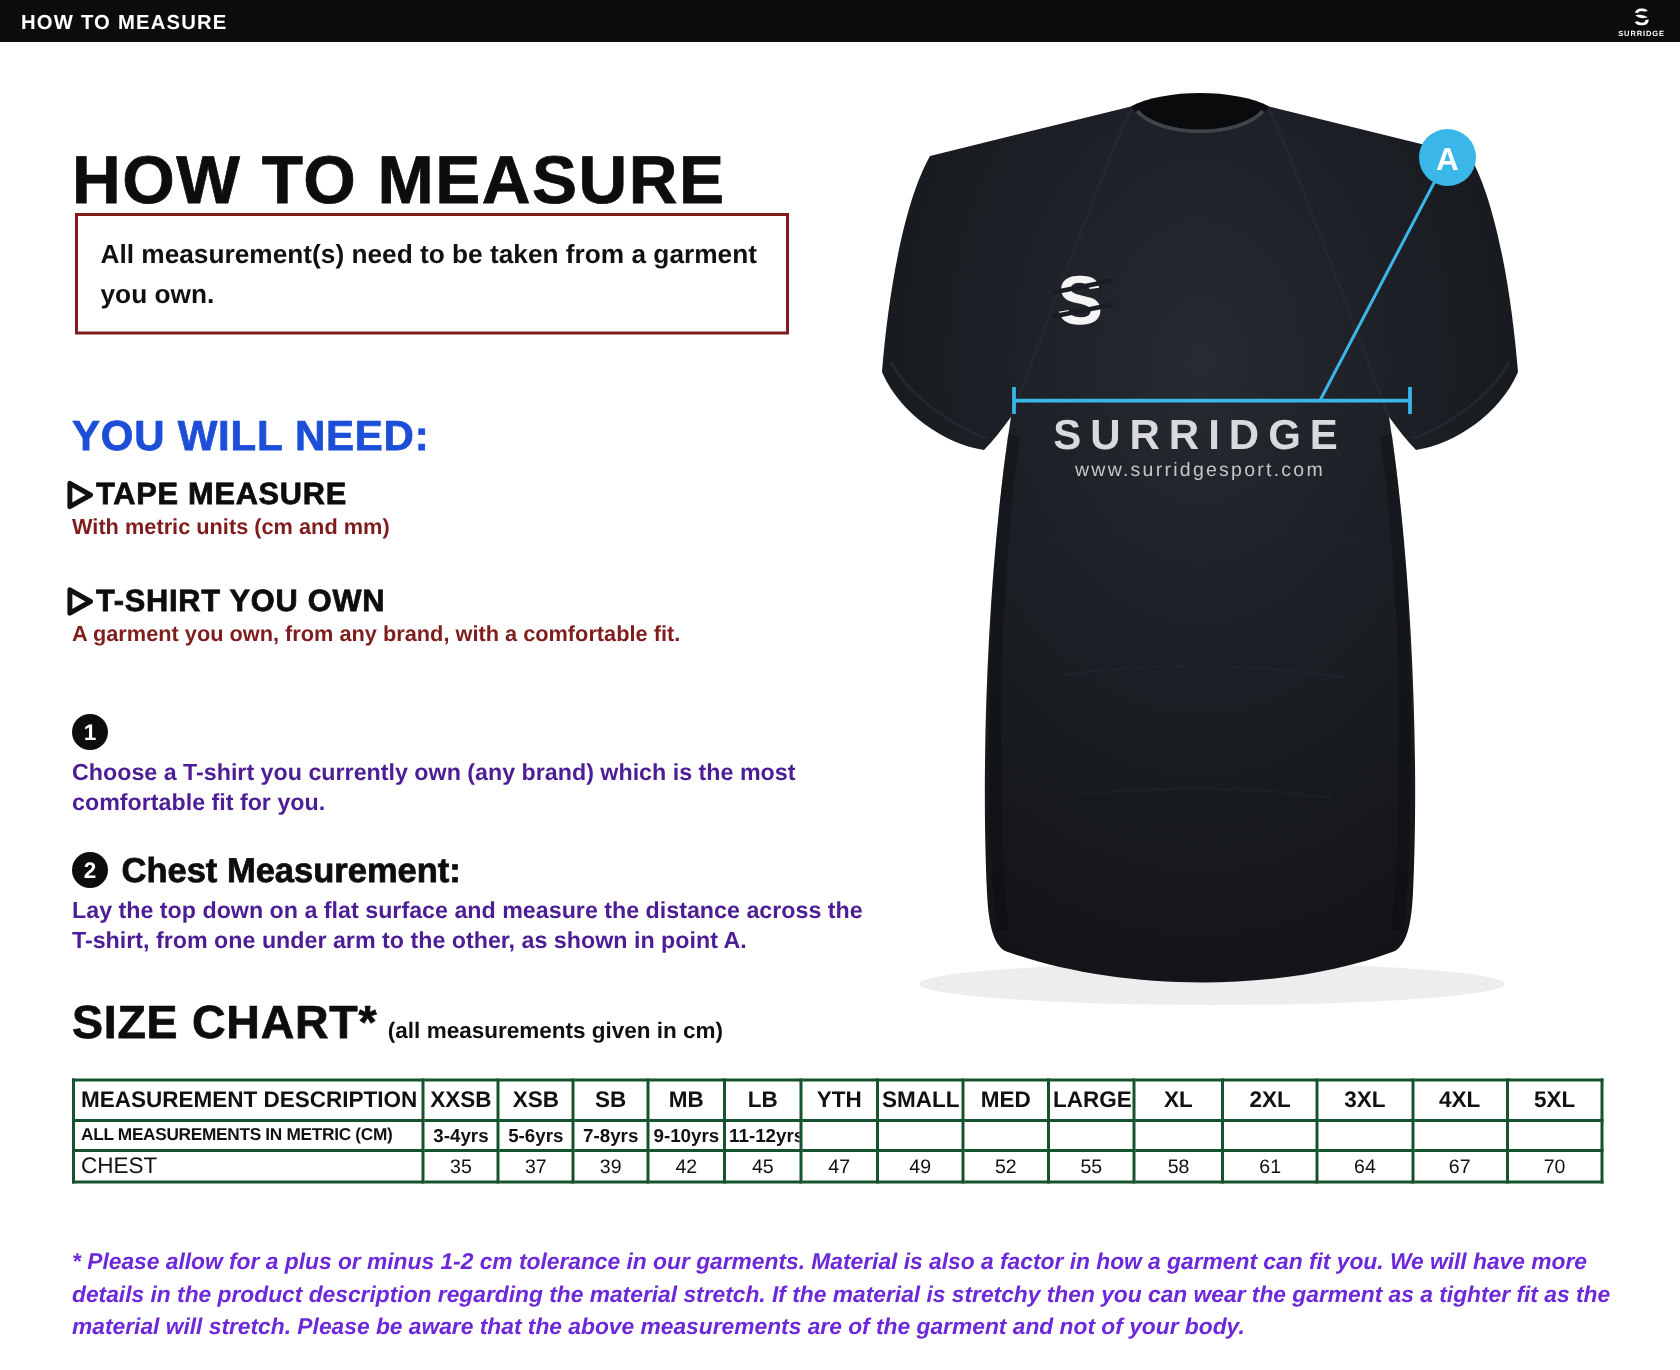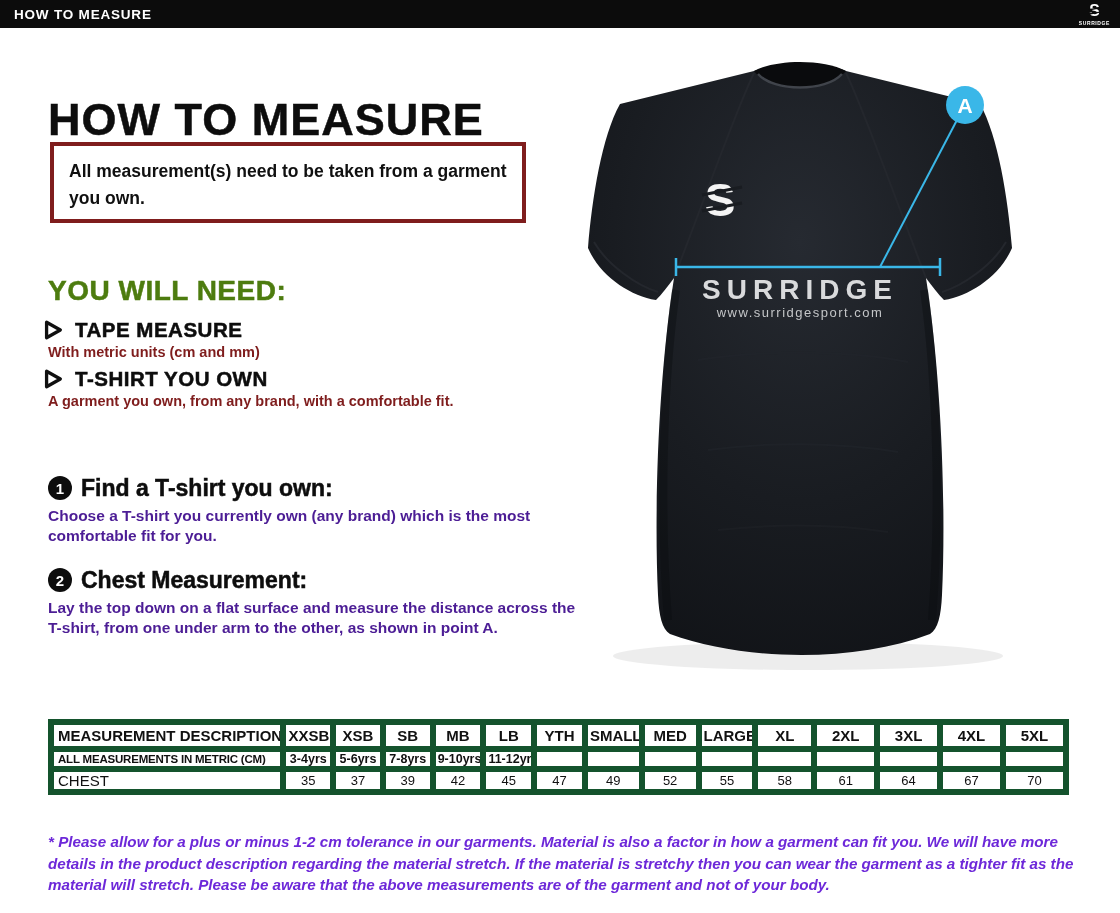--- a/index.html
+++ b/index.html
@@ -10,46 +10,46 @@
   .topbar{position:absolute;left:0;top:0;width:1120px;height:28px;background:#0c0c0c;
           display:flex;align-items:center;justify-content:space-between;box-sizing:border-box;padding:0 10px 0 14px;}
   .topbar-title{color:#fff;font-size:13.5px;font-weight:bold;letter-spacing:.8px;}
   .topbar-logo{display:flex;flex-direction:column;align-items:center;line-height:1;padding-top:1px;}
   .topbar-logo .logo-txt{color:#fff;font-size:5px;font-weight:bold;letter-spacing:.6px;margin-top:1px;}
 
   .xbold{-webkit-text-stroke:.5px currentColor;}
 
   
   .h1{position:absolute;left:48px;top:64px;font-size:45px;font-weight:bold;letter-spacing:1px;color:#0d0d0d;}
-  .notice-box{position:absolute;left:50px;top:142px;width:476px;height:81px;border:4px solid #7f1d1d;
+  .notice-box{position:absolute;left:50px;top:142px;width:476px;height:81px;border:2px solid #7f1d1d;
               box-sizing:border-box;padding:12px 15px;}
   .notice-box p{margin:0;font-size:17.5px;font-weight:bold;line-height:1.52;color:#101010;}
-  .ywn-title{position:absolute;left:48px;top:252px;font-size:28px;font-weight:bold;letter-spacing:.5px;color:#4d7c0f;}
+  .ywn-title{position:absolute;left:48px;top:252px;font-size:28px;font-weight:bold;letter-spacing:.5px;color:#1d4ed8;}
 
   .need-item{position:absolute;left:42px;width:560px;}
-  .need-item .row{display:flex;align-items:center;gap:11px;height:23px;}
+  .need-item .row{display:flex;align-items:center;height:23px;}
   .need-item .lbl{font-size:20.5px;font-weight:bold;letter-spacing:.5px;color:#0d0d0d;}
   .need-item .desc{margin:3px 0 0 6px;font-size:14.5px;font-weight:bold;color:#7f1d1d;}
-  #need-1{top:318px;} #need-2{top:367px;}
+  #need-1{top:318px;} #need-2{top:389px;}
 
   .step{position:absolute;left:48px;width:545px;}
   .step .row{display:flex;align-items:center;gap:9px;height:24px;}
   .badge{width:24px;height:24px;border-radius:50%;background:#0d0d0d;color:#fff;display:flex;
          align-items:center;justify-content:center;font-size:15px;font-weight:bold;flex:0 0 24px;}
   .step .ttl{font-size:23px;font-weight:bold;color:#0d0d0d;}
   .step .body{margin-top:6px;font-size:15.5px;font-weight:bold;line-height:1.32;color:#4c1d95;width:535px;}
   #step-1{top:476px;} #step-2{top:568px;}
 
   .sc-head{position:absolute;left:48px;top:664px;display:flex;align-items:baseline;gap:7px;}
   .sc-title{font-size:31px;font-weight:bold;letter-spacing:.5px;color:#0d0d0d;}
   .sc-sub{font-size:15px;font-weight:bold;color:#101010;}
 
   
   .size-table{position:absolute;left:48px;top:719px;width:1021px;border-collapse:collapse;table-layout:fixed;}
-  .size-table .cell{border:6px solid #14532d;text-align:center;vertical-align:middle;padding:0 2px;
+  .size-table .cell{border:2px solid #14532d;text-align:center;vertical-align:middle;padding:0 2px;
                     overflow:hidden;white-space:nowrap;}
   .size-table .label{text-align:left;padding-left:4px;}
   .tr-head{height:27px;} .tr-2{height:20px;} .tr-3{height:21px;}
   .tr-head .cell{font-size:15px;font-weight:bold;}
   .tr-2 .cell{font-size:12.5px;font-weight:bold;}
   .tr-2 .lbl2{font-size:11.5px;font-weight:bold;letter-spacing:-.2px;}
   .tr-3 .cell{font-size:13px;font-weight:normal;}
   .tr-3 .lbl3{font-size:15px;}
 
   .footnote{position:absolute;left:48px;top:816px;width:1050px;font-size:15.2px;font-weight:bold;
@@ -98,33 +98,36 @@
         <path d="M5 3.5 L20 12 L5 20.5 Z" fill="none" stroke="#101010" stroke-width="3.6" stroke-linejoin="round"></path>
       </svg>
       <div class="lbl xbold">T-SHIRT YOU OWN</div>
     </div>
     <div class="desc">A garment you own, from any brand, with a comfortable fit.</div>
   </div>
 
   <div class="step" id="step-1">
     <div class="row">
       <div class="badge">1</div>
-      <div class="ttl xbold">Find a T-shirt you own:</div>
     </div>
     <div class="body">Choose a T-shirt you currently own (any brand) which is the most comfortable fit for you.</div>
   </div>
 
   <div class="step" id="step-2">
     <div class="row">
       <div class="badge">2</div>
       <div class="ttl xbold">Chest Measurement:</div>
     </div>
     <div class="body">Lay the top down on a flat surface and measure the distance across the T-shirt, from one under arm to the other, as shown in point A.</div>
   </div>
 
+  <div class="sc-head">
+    <div class="sc-title xbold">SIZE CHART*</div>
+    <div class="sc-sub">(all measurements given in cm)</div>
+  </div>
 
   <table class="size-table">
     <colgroup>
       <col style="width:229px">
         <col style="width:49px">
         <col style="width:49px">
         <col style="width:49px">
       <col style="width:50px">
         <col style="width:50px">
         <col style="width:50px">

